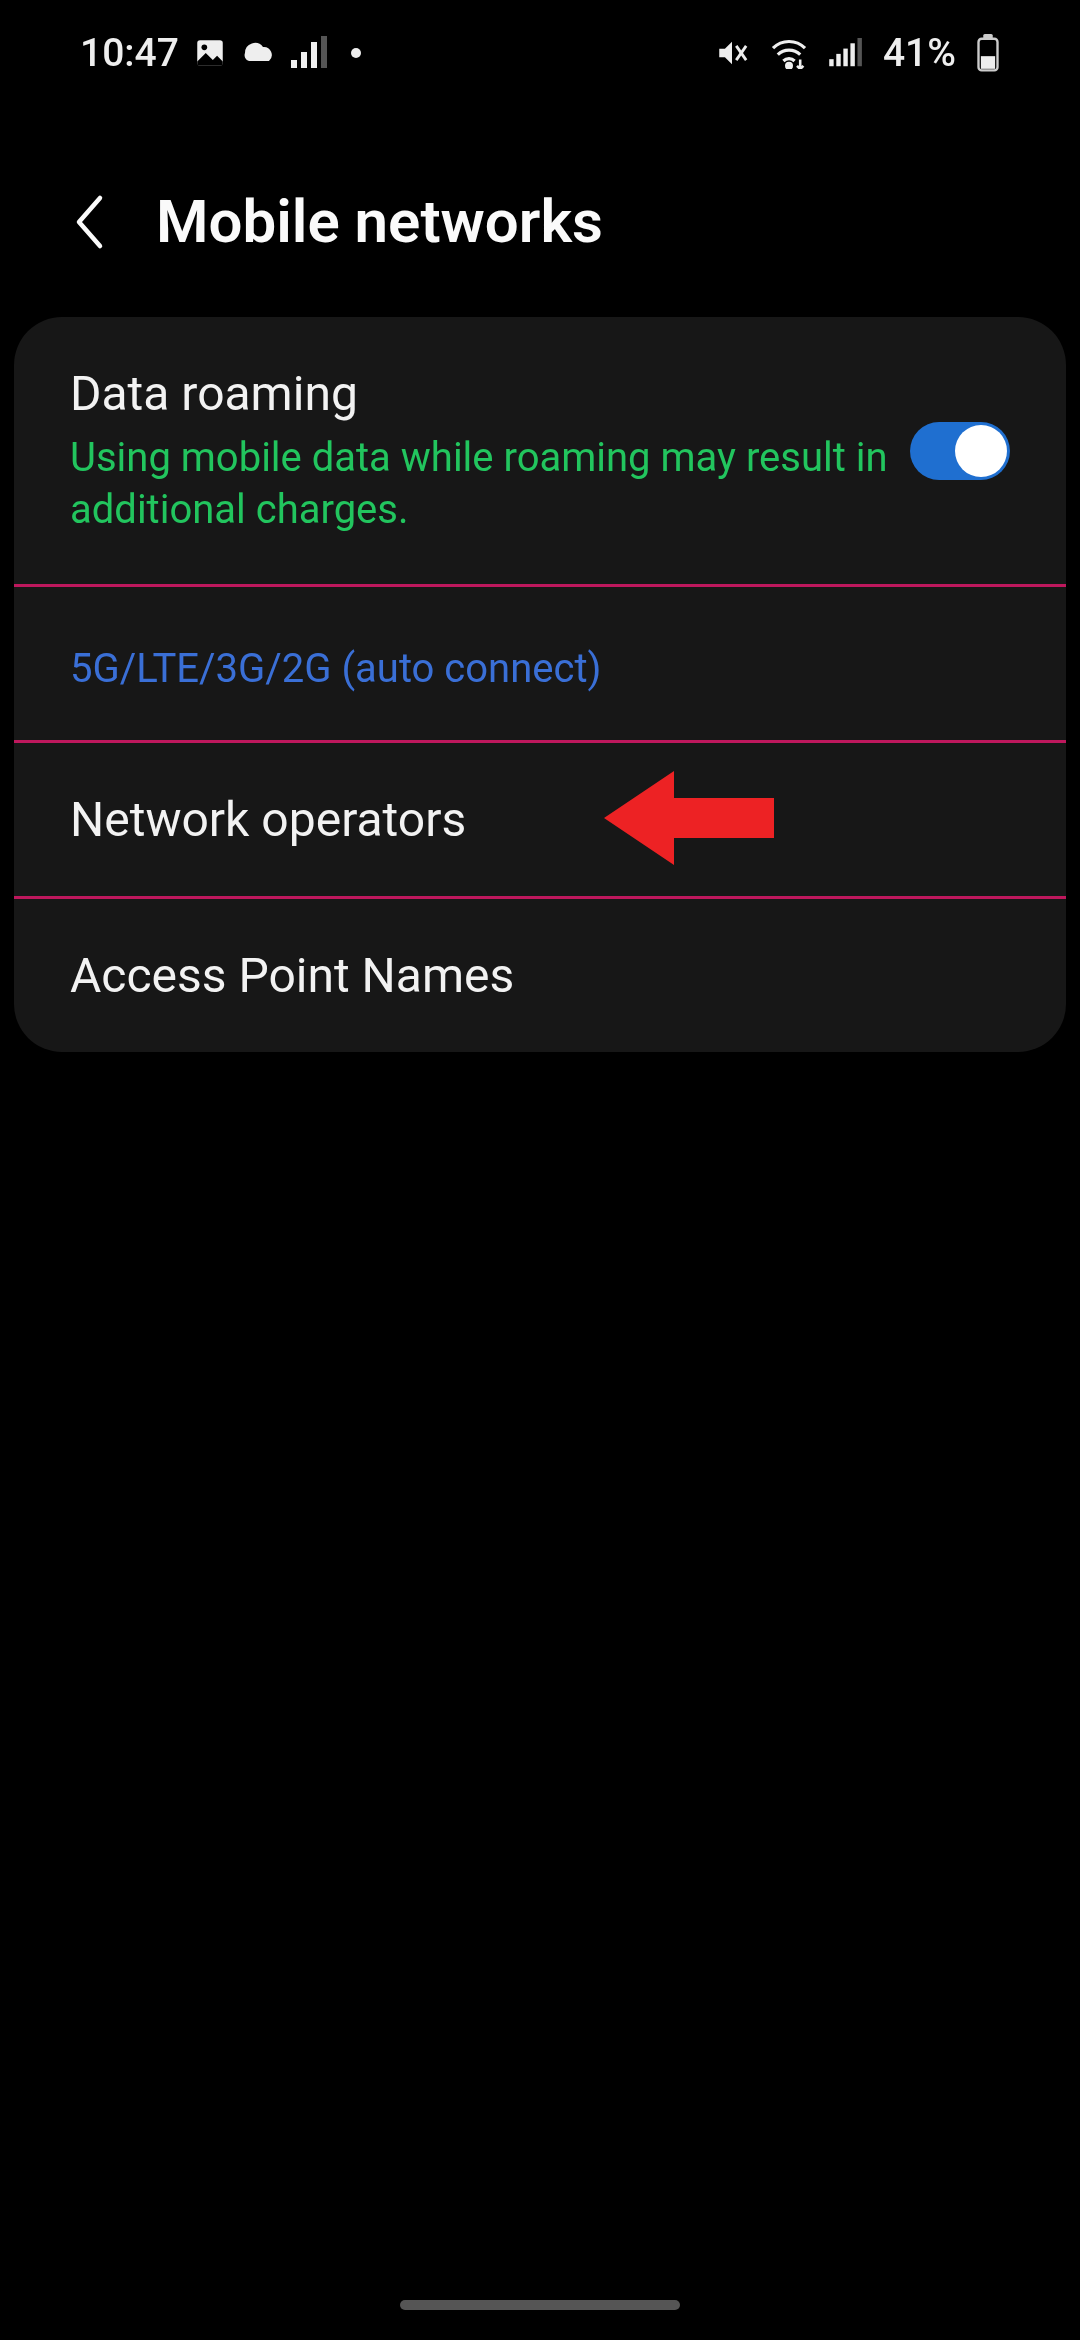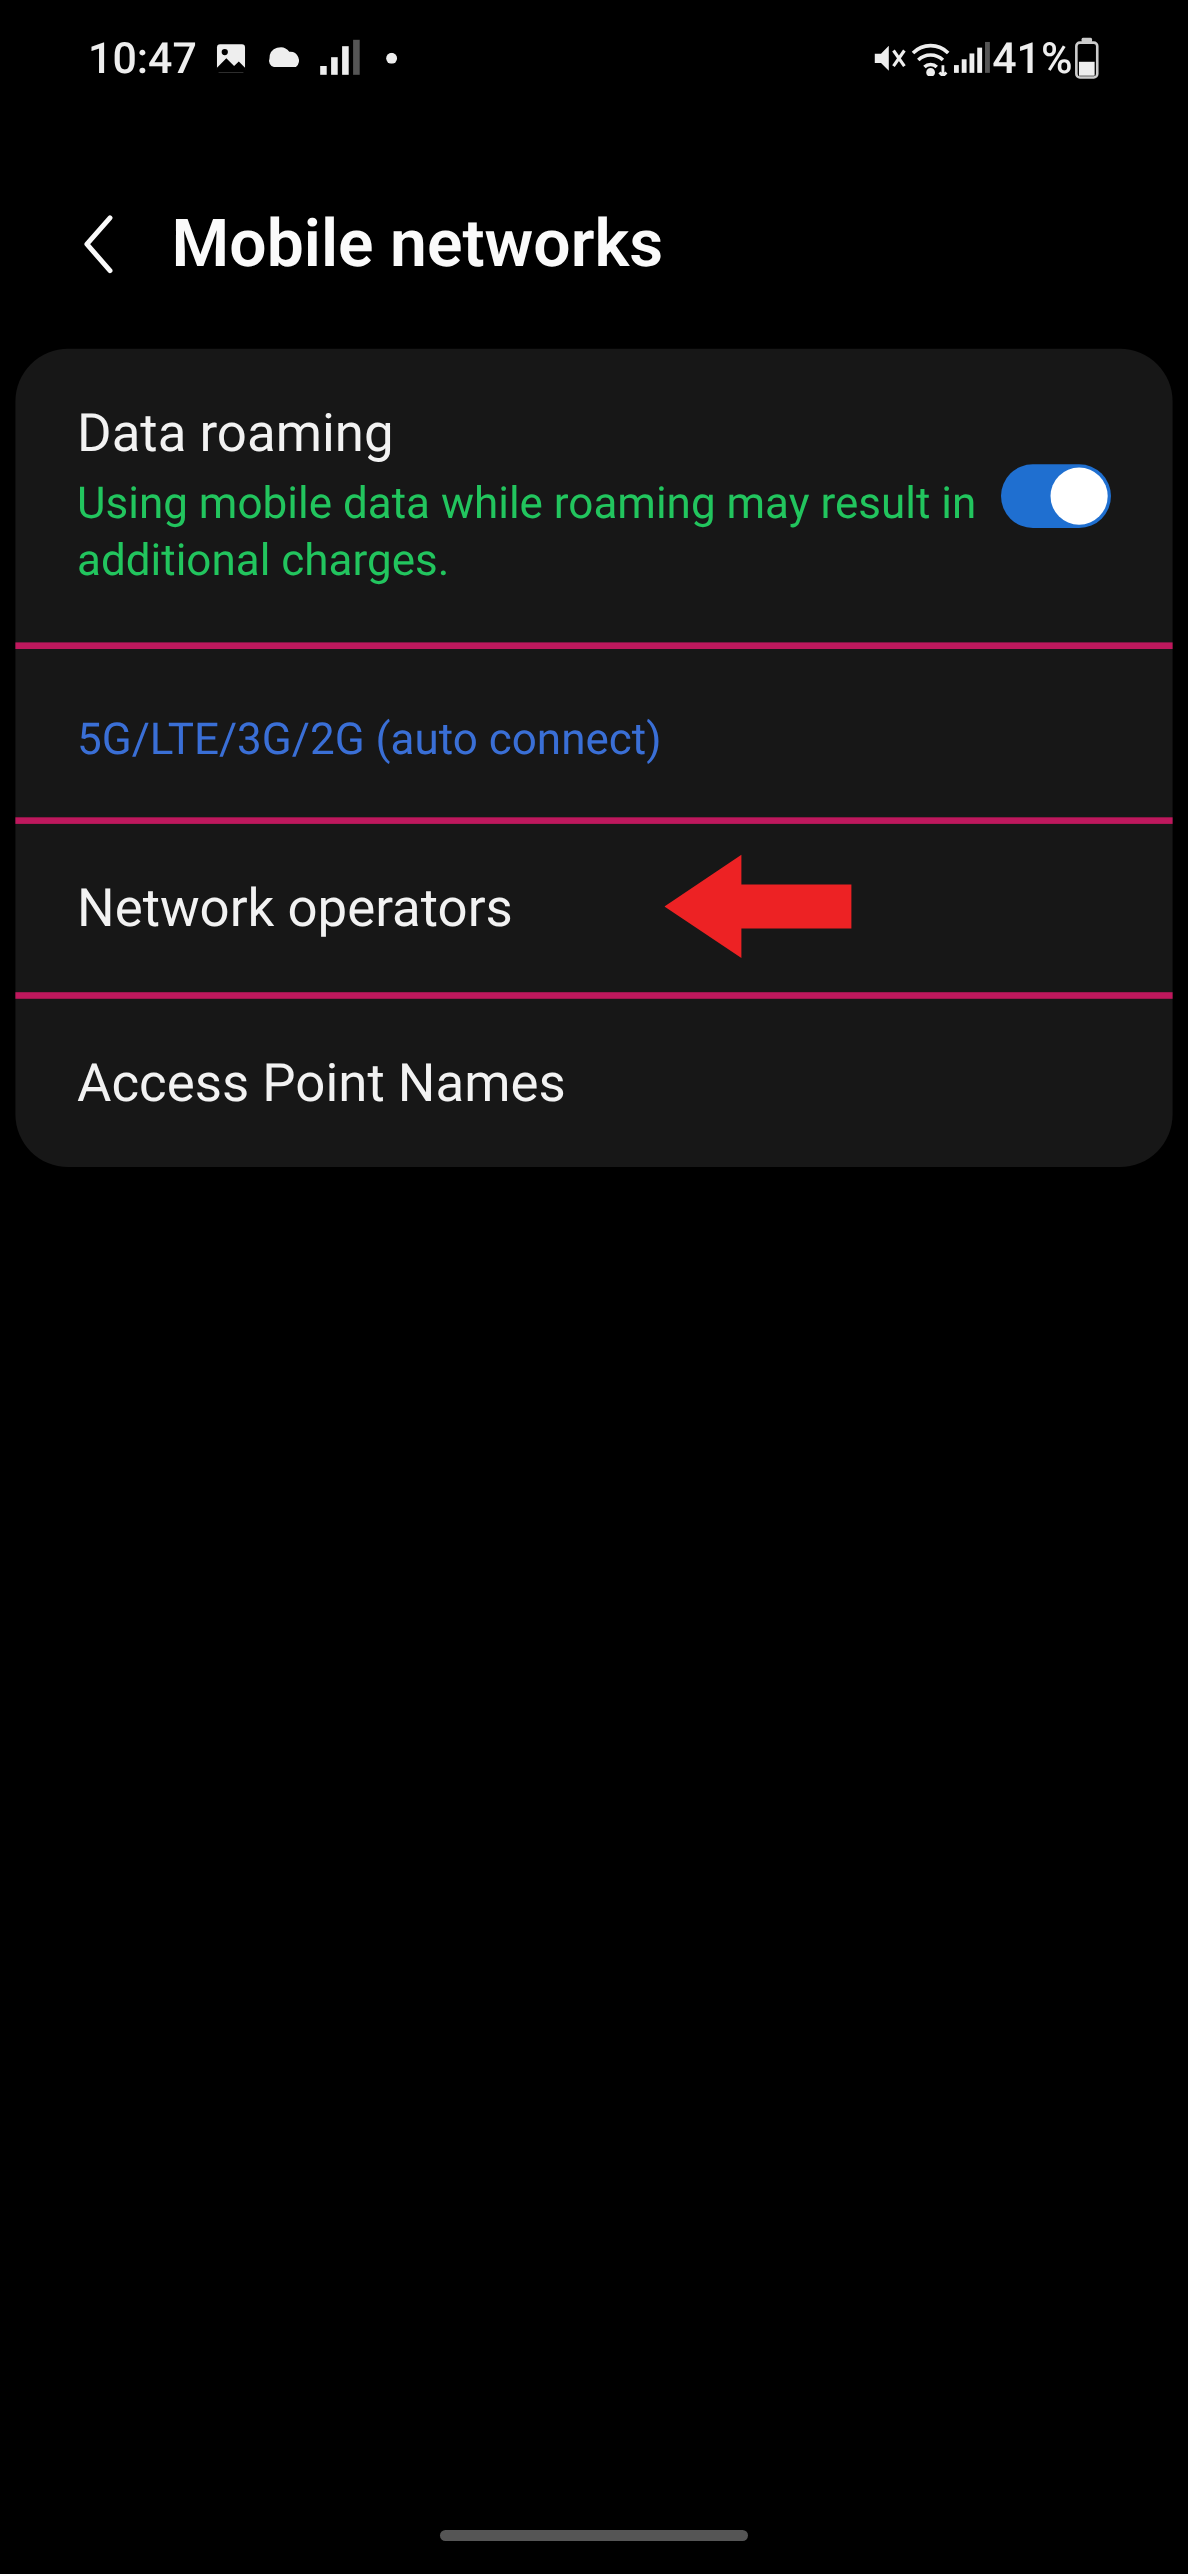--- a/index.html
+++ b/index.html
@@ -21,21 +21,21 @@
     color: #eee;
   }
   .status-left {
     display: flex;
     align-items: center;
     gap: 14px;
   }
   .status-right {
     display: flex;
     align-items: center;
-    gap: 1px;
+    gap: 20px;
   }
   .status-right span.pct { font-size: 39px; }
   .icon { display: inline-flex; align-items: center; }
 
   .header {
     display: flex;
     align-items: center;
     gap: 44px;
     padding: 90px 70px 60px 70px;
   }
@@ -49,21 +49,21 @@
     margin: 0 14px;
     background: #171717;
     border-radius: 48px;
     padding: 0px 0px;
   }
   .row {
     padding: 48px 56px;
     display: flex;
     align-items: center;
     justify-content: space-between;
-    border-bottom: 6px solid #be185d;
+    border-bottom: 3px solid #be185d;
     position: relative;
   }
   .row:last-child { border-bottom: none; }
   .row-text { flex: 1; padding-right: 20px; }
   .row-title {
     font-size: 48px;
     font-weight: 400;
     color: #f2f2f2;
     margin-bottom: 10px;
   }

